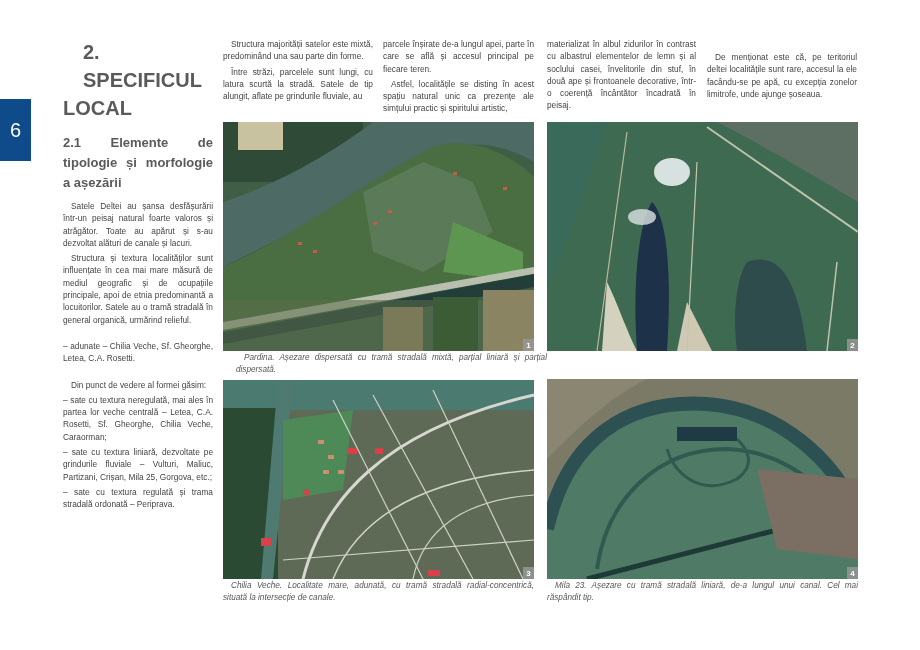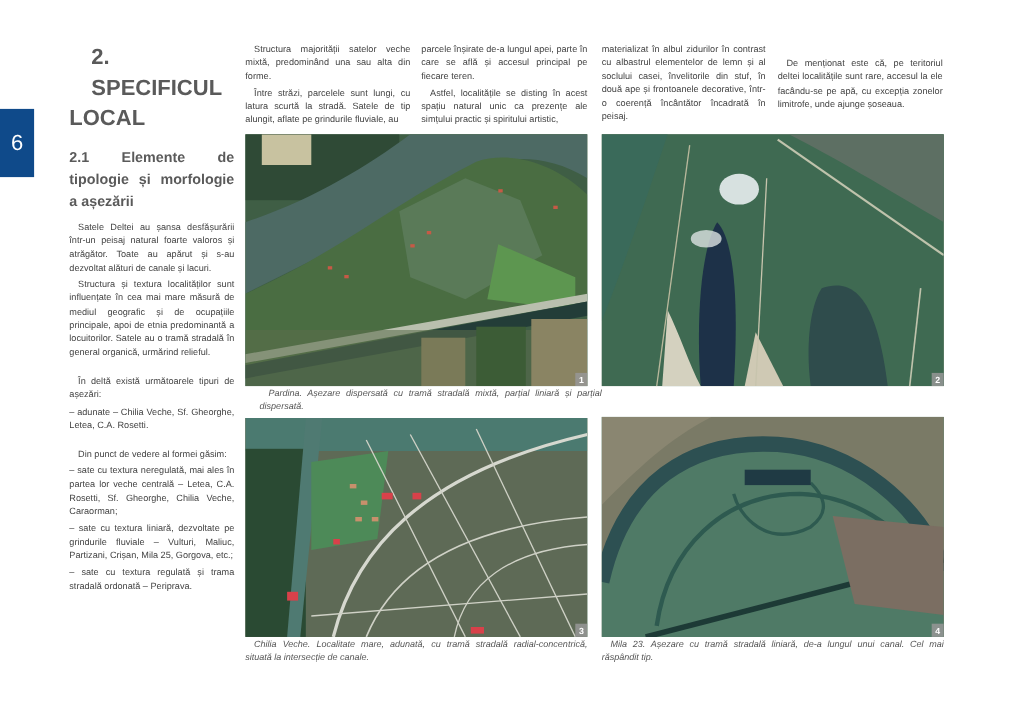--- a/index.html
+++ b/index.html
@@ -60,31 +60,30 @@
   <span class="l1">2. SPECIFICUL</span>
   <span>LOCAL</span>
 </h1>
 
 <h2 class="sub-title">2.1 Elemente de tipologie și morfologie a așezării</h2>
 
 <div class="col" style="left:63px; top:200px; width:150px;">
   <p>Satele Deltei au șansa desfășurării într-un peisaj natural foarte valoros și atrăgător. Toate au apărut și s-au dezvoltat alături de canale și lacuri.</p>
   <p>Structura și textura localităților sunt influențate în cea mai mare măsură de mediul geografic și de ocupațiile principale, apoi de etnia predominantă a locuitorilor. Satele au o tramă stradală în general organică, urmărind relieful.</p>
   <div class="gap"></div>
-  <p>În deltă există următoarele tipuri de așezări:</p>
   <p class="li">– adunate – Chilia Veche, Sf. Gheorghe, Letea, C.A. Rosetti.</p>
   <div class="gap"></div>
   <p>Din punct de vedere al formei găsim:</p>
   <p class="li">– sate cu textura neregulată, mai ales în partea lor veche centrală – Letea, C.A. Rosetti, Sf. Gheorghe, Chilia Veche, Caraorman;</p>
   <p class="li">– sate cu textura liniară, dezvoltate pe grindurile fluviale – Vulturi, Maliuc, Partizani, Crișan, Mila 25, Gorgova, etc.;</p>
   <p class="li">– sate cu textura regulată și trama stradală ordonată – Periprava.</p>
 </div>
 
 <div class="col" style="left:223px; top:38px; width:150px;">
-  <p>Structura majorității satelor veche mixtă, predominând una sau alta din forme.</p>
+  <p>Structura majorității satelor este mixtă, predominând una sau parte din forme.</p>
   <p>Între străzi, parcelele sunt lungi, cu latura scurtă la stradă. Satele de tip alungit, aflate pe grindurile fluviale, au</p>
 </div>
 <div class="col" style="left:383px; top:38px; width:151px;">
   <p class="noind">parcele înșirate de-a lungul apei, parte în care se află și accesul principal pe fiecare teren.</p>
   <p>Astfel, localitățile se disting în acest spațiu natural unic ca prezențe ale simțului practic și spiritului artistic,</p>
 </div>
 <div class="col" style="left:547px; top:38px; width:149px;">
   <p class="noind">materializat în albul zidurilor în contrast cu albastrul elementelor de lemn și al soclului casei, învelitorile din stuf, în două ape și frontoanele decorative, într-o coerență încântător încadrată în peisaj.</p>
 </div>
 <div class="col" style="left:707px; top:38px; width:150px;margin-top:13px;">

